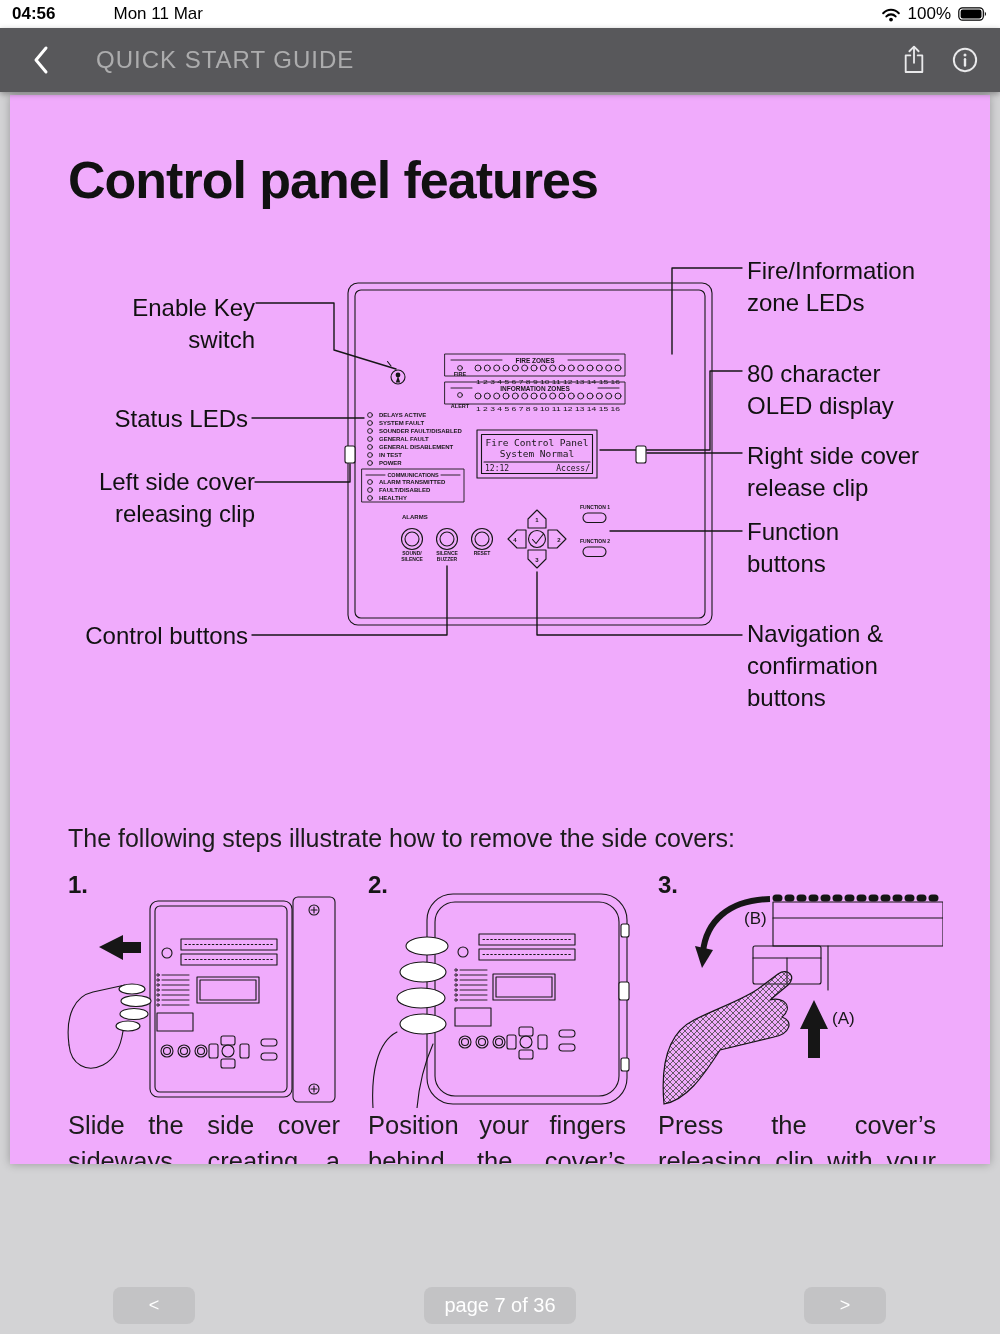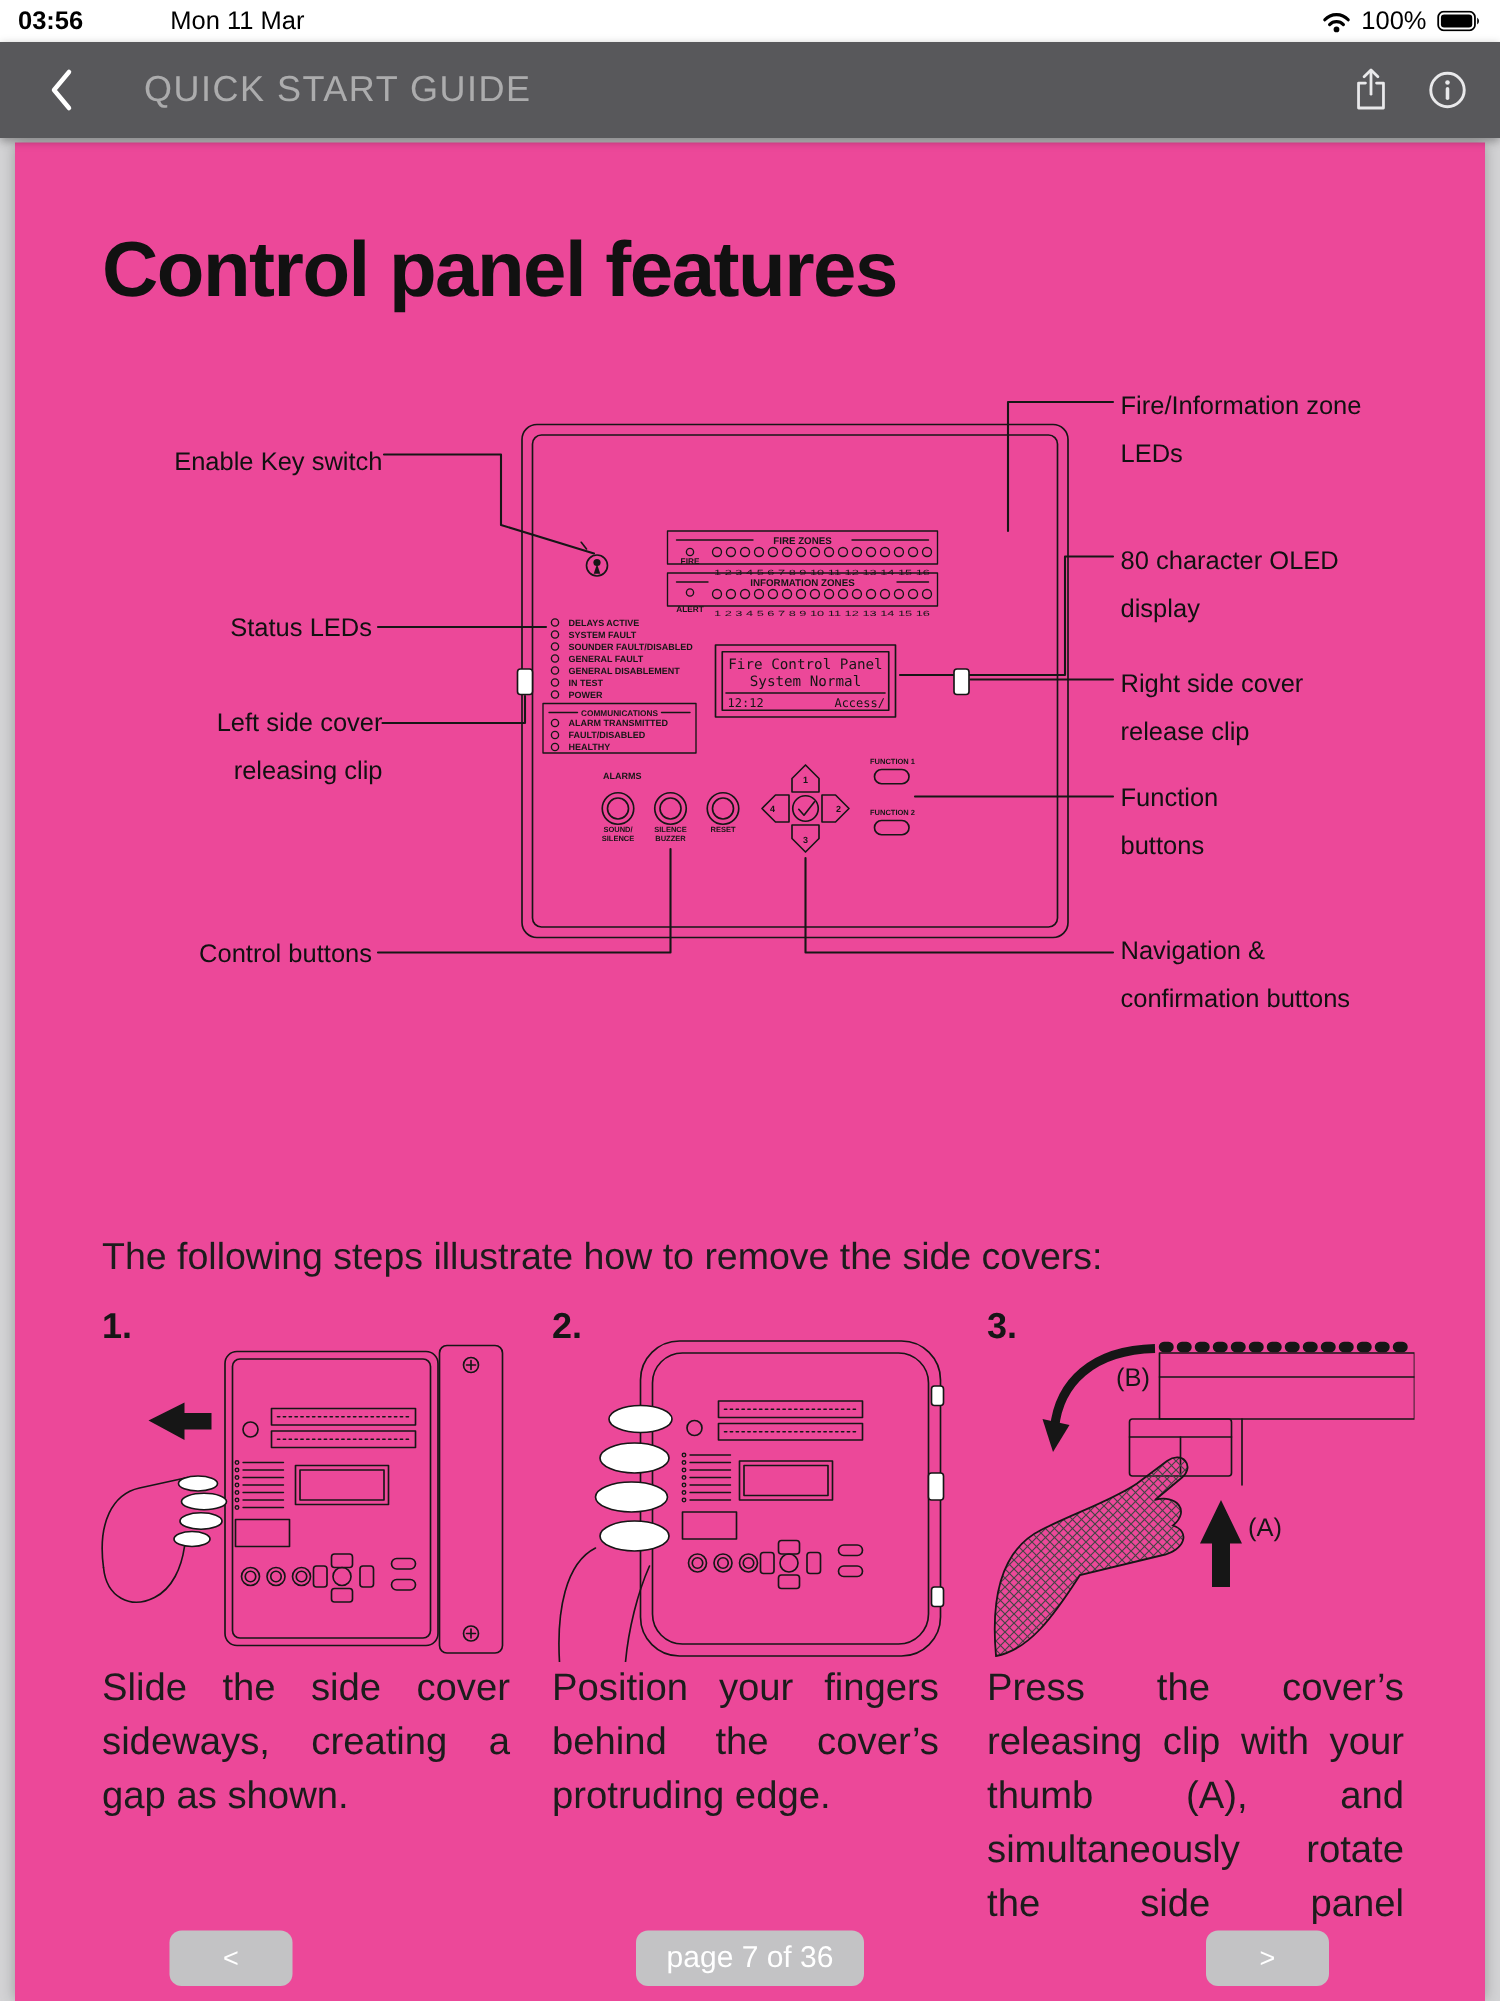--- a/index.html
+++ b/index.html
@@ -17,29 +17,29 @@
 
   
   .nav-bar { position:absolute; left:0; top:28px; width:1000px; height:64px; background:#58585b;
     display:flex; align-items:center; z-index:40; box-shadow:0 2px 6px rgba(0,0,0,.35);padding-left:12px; }
   .back-btn { margin-left:20px; width:24px; height:32px; display:flex; align-items:center; cursor:pointer; }
   .nav-title { margin-left:40px; font-size:24px; letter-spacing:1px; color:rgba(255,255,255,.5); }
   .nav-actions { margin-left:auto; display:flex; align-items:center; gap:26px; margin-right:22px; }
   .nav-actions > div { cursor:pointer; display:flex; align-items:center; }
 
   
-  .page { position:absolute; left:10px; top:95px; width:980px; height:1239px; background:#ec4899;
+  .page { position:absolute; left:10px; top:95px; width:980px; height:1069px; background:#f0abfc;
     box-shadow:0 0 9px rgba(0,0,0,.28); overflow:hidden; color:#161616; }
   .h1 { position:absolute; font-weight:700; font-size:52px; letter-spacing:-1px; color:#111; }
   .intro { position:absolute; font-size:25px; color:#1c1c1c; }
 
   
   .diagram { position:absolute; left:0; top:155px; width:980px; height:480px; }
   .diagram-svg { position:absolute; left:0; top:0; width:980px; height:480px; }
-  .callout { position:absolute; font-size:17px; line-height:32px; color:#111; }
+  .callout { position:absolute; font-size:24px; line-height:32px; color:#111; }
   .callout.r { text-align:right; }
 
   
   .dsvg text { font-family:"Liberation Sans",sans-serif; font-weight:700; fill:#161616; }
   .dsvg text.fw4 { font-weight:400; }
   .dsvg text.mono { font-family:"DejaVu Sans Mono",monospace; font-weight:400; }
   .fs5{font-size:5px}.fs55{font-size:5.5px}.fs6{font-size:6px}.fs65{font-size:6.5px}
   .fs8{font-size:8px}.fs95{font-size:9.5px}.fsBig{font-size:17px}
   .mid{text-anchor:middle}.end{text-anchor:end}
   .ln{stroke:#161616;fill:none;stroke-width:1.1;stroke-linejoin:round;stroke-linecap:round}
@@ -60,21 +60,21 @@
   .pg-btn { width:82px; font-size:18px; }
   .pg-prev { left:113px; }
   .pg-next { left:804px; }
   .pg-label { left:424px; width:152px; font-size:20px; }
 </style>
 </head>
 <body>
 
 <div class="status-bar">
   <div class="sb-left">
-    <span class="sb-time">03:56</span>
+    <span class="sb-time">04:56</span>
     <span class="sb-date">Mon 11 Mar</span>
   </div>
   <div class="sb-right">
     <svg width="20" height="15" viewBox="0 0 20 15">
       <path d="M2.2 6.2 A10.5 10.5 0 0 1 17.8 6.2" fill="none" stroke="#000" stroke-width="2.1" stroke-linecap="round"></path>
       <path d="M5.4 9.4 A6.3 6.3 0 0 1 14.6 9.4" fill="none" stroke="#000" stroke-width="2.1" stroke-linecap="round"></path>
       <circle cx="10" cy="12.6" r="1.9" fill="#000"></circle>
     </svg>
     <span>100%</span>
     <svg width="30" height="14" viewBox="0 0 30 14">

